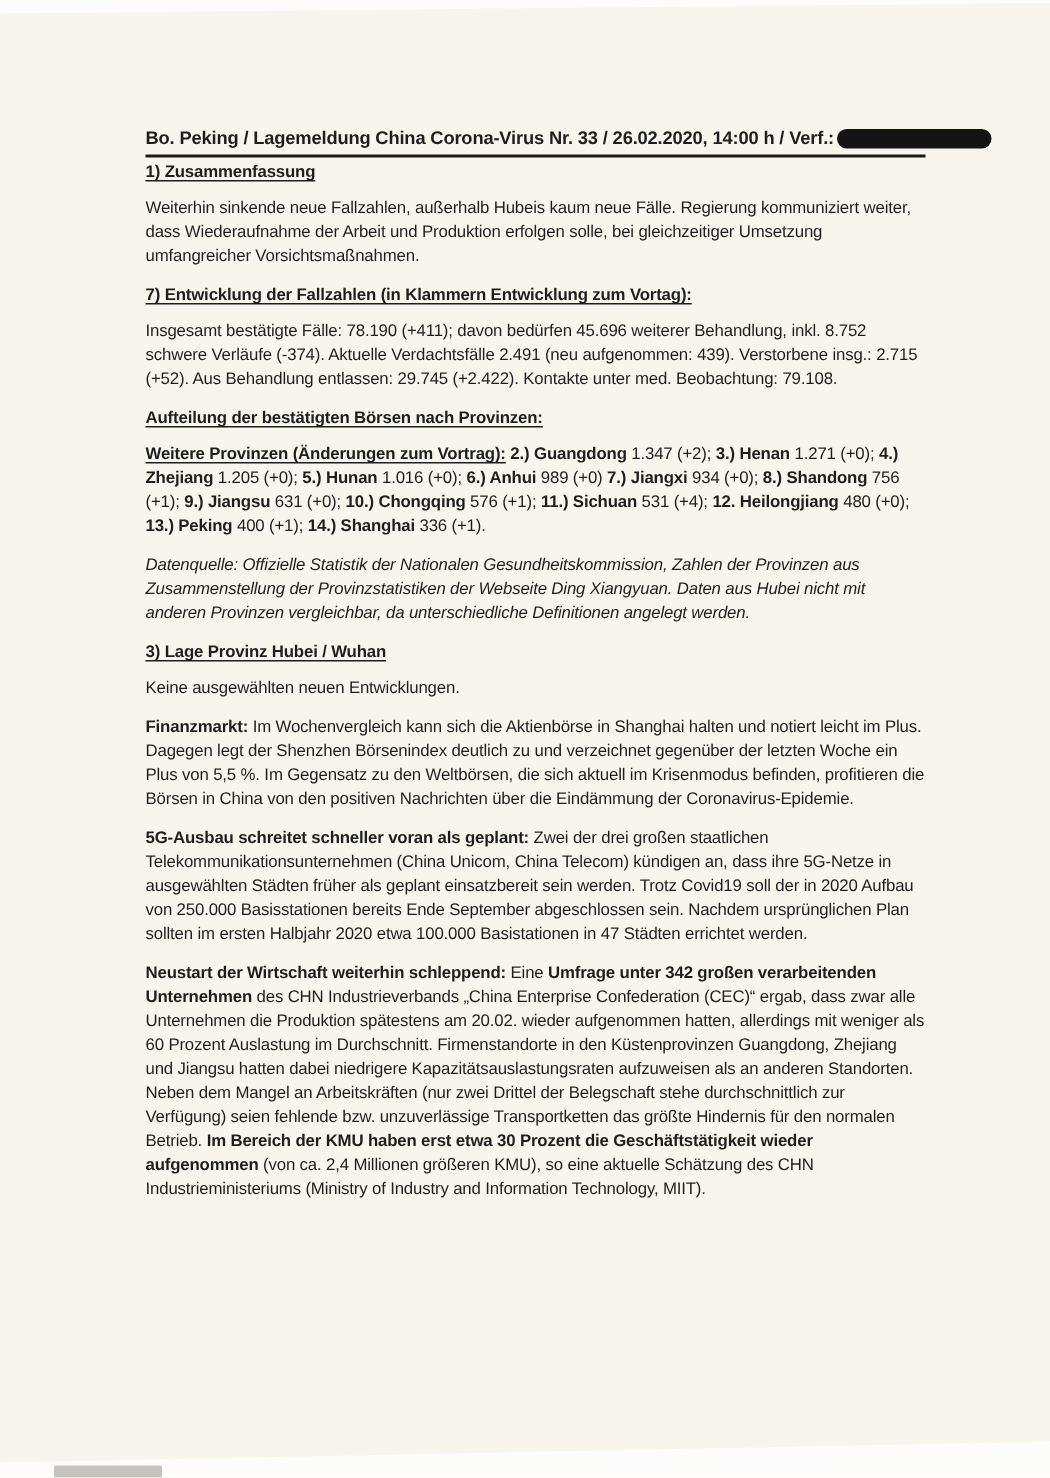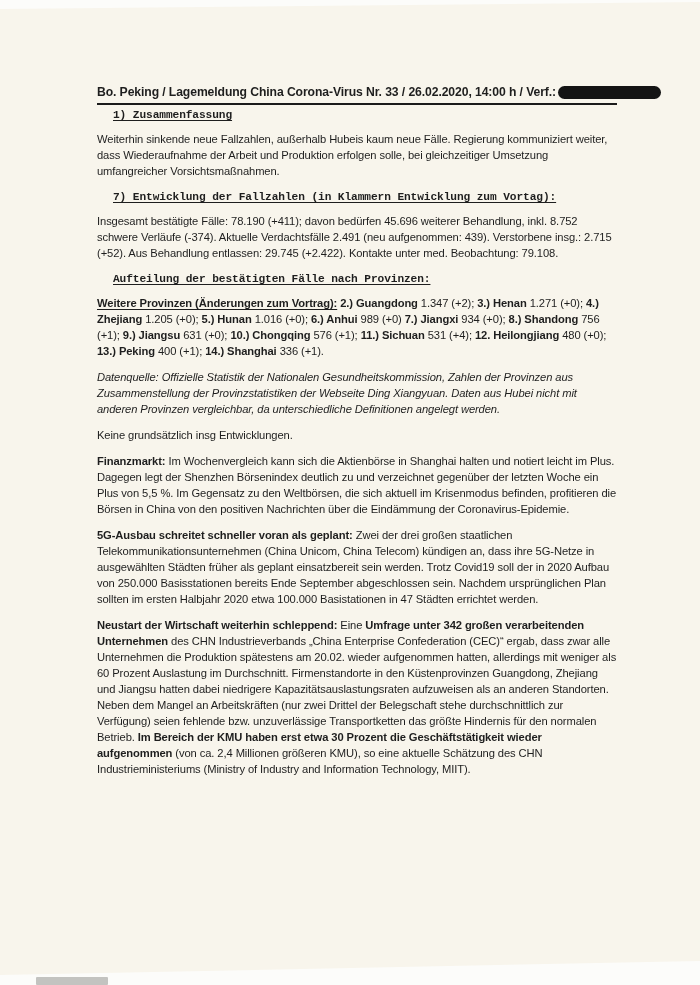--- a/index.html
+++ b/index.html
@@ -50,21 +50,21 @@
   }
   .redaction {
     display: inline-block;
     width: 103px;
     height: 13px;
     background: #141414;
     border-radius: 7px;
     flex: 0 0 auto;
   }
   p { margin: 0 0 10px 0; }
-  p.h { margin: 2px 0 8px 16px; font-family: Liberation Mono, monospace; }
+  p.h { margin: 2px 0 8px 0; }
   p.mt { margin-top: 9px; }
   .b { font-weight: 700; }
   .i { font-style: italic; }
   .u { text-decoration: underline; text-decoration-thickness: 1.4px; text-underline-offset: 2px; }
 </style>
 </head>
 <body>
 
 <div class="paper"></div>
 <div class="smudge"></div>
@@ -77,29 +77,30 @@
   </div>
 
   <p class="h"><span class="b u">1) Zusammenfassung</span></p>
 
   <p><span>Weiterhin sinkende neue Fallzahlen, außerhalb Hubeis kaum neue Fälle. Regierung kommuniziert weiter, dass Wiederaufnahme der Arbeit und Produktion erfolgen solle, bei gleichzeitiger Umsetzung umfangreicher Vorsichtsmaßnahmen.</span></p>
 
   <p class="h"><span class="b u">7) Entwicklung der Fallzahlen (in Klammern Entwicklung zum Vortag):</span></p>
 
   <p><span>Insgesamt bestätigte Fälle: 78.190 (+411); davon bedürfen 45.696 weiterer Behandlung, inkl. 8.752 schwere Verläufe (-374). Aktuelle Verdachtsfälle 2.491 (neu aufgenommen: 439). Verstorbene insg.: 2.715 (+52). Aus Behandlung entlassen: 29.745 (+2.422). Kontakte unter med. Beobachtung: 79.108.</span></p>
 
-  <p class="h"><span class="b u">Aufteilung der bestätigten Fälle nach Provinzen:</span></p>
+  <p class="h"><span class="b u">Aufteilung der bestätigten Börsen nach Provinzen:</span></p>
 
 
   <p><span class="b u">Weitere Provinzen (Änderungen zum Vortrag):</span><span> </span><span class="b">2.) Guangdong</span><span> 1.347 (+2); </span><span class="b">3.) Henan</span><span> 1.271 (+0); </span><span class="b">4.) Zhejiang</span><span> 1.205 (+0); </span><span class="b">5.) Hunan</span><span> 1.016 (+0); </span><span class="b">6.) Anhui</span><span> 989 (+0) </span><span class="b">7.) Jiangxi</span><span> 934 (+0); </span><span class="b">8.) Shandong</span><span> 756 (+1); </span><span class="b">9.) Jiangsu</span><span> 631 (+0); </span><span class="b">10.) Chongqing</span><span> 576 (+1); </span><span class="b">11.) Sichuan</span><span> 531 (+4); </span><span class="b">12. Heilongjiang</span><span> 480 (+0); </span><span class="b">13.) Peking</span><span> 400 (+1); </span><span class="b">14.) Shanghai</span><span> 336 (+1).</span></p>
 
   <p><span class="i">Datenquelle: Offizielle Statistik der Nationalen Gesundheitskommission, Zahlen der Provinzen aus Zusammenstellung der Provinzstatistiken der Webseite Ding Xiangyuan. Daten aus Hubei nicht mit anderen Provinzen vergleichbar, da unterschiedliche Definitionen angelegt werden.</span></p>
 
+  <p class="h"><span class="b u">3) Lage Provinz Hubei / Wuhan</span></p>
 
-  <p><span>Keine grundsätzlich insg Entwicklungen.</span></p>
+  <p><span>Keine ausgewählten neuen Entwicklungen.</span></p>
 
 
   <p><span class="b">Finanzmarkt:</span><span> Im Wochenvergleich kann sich die Aktienbörse in Shanghai halten und notiert leicht im Plus. Dagegen legt der Shenzhen Börsenindex deutlich zu und verzeichnet gegenüber der letzten Woche ein Plus von 5,5 %. Im Gegensatz zu den Weltbörsen, die sich aktuell im Krisenmodus befinden, profitieren die Börsen in China von den positiven Nachrichten über die Eindämmung der Coronavirus-Epidemie.</span></p>
 
   <p><span class="b">5G-Ausbau schreitet schneller voran als geplant:</span><span> Zwei der drei großen staatlichen Telekommunikationsunternehmen (China Unicom, China Telecom) kündigen an, dass ihre 5G-Netze in ausgewählten Städten früher als geplant einsatzbereit sein werden. Trotz Covid19 soll der in 2020 Aufbau von 250.000 Basisstationen bereits Ende September abgeschlossen sein. Nachdem ursprünglichen Plan sollten im ersten Halbjahr 2020 etwa 100.000 Basistationen in 47 Städten errichtet werden.</span></p>
 
   <p class="mt"><span class="b">Neustart der Wirtschaft weiterhin schleppend:</span><span> Eine </span><span class="b">Umfrage unter 342 großen verarbeitenden Unternehmen</span><span> des CHN Industrieverbands „China Enterprise Confederation (CEC)“ ergab, dass zwar alle Unternehmen die Produktion spätestens am 20.02. wieder aufgenommen hatten, allerdings mit weniger als 60 Prozent Auslastung im Durchschnitt. Firmenstandorte in den Küstenprovinzen Guangdong, Zhejiang und Jiangsu hatten dabei niedrigere Kapazitätsauslastungsraten aufzuweisen als an anderen Standorten. Neben dem Mangel an Arbeitskräften (nur zwei Drittel der Belegschaft stehe durchschnittlich zur Verfügung) seien fehlende bzw. unzuverlässige Transportketten das größte Hindernis für den normalen Betrieb. </span><span class="b">Im Bereich der KMU haben erst etwa 30 Prozent die Geschäftstätigkeit wieder aufgenommen</span><span> (von ca. 2,4 Millionen größeren KMU), so eine aktuelle Schätzung des CHN Industrieministeriums (Ministry of Industry and Information Technology, MIIT).</span></p>
 
 </div>
 

